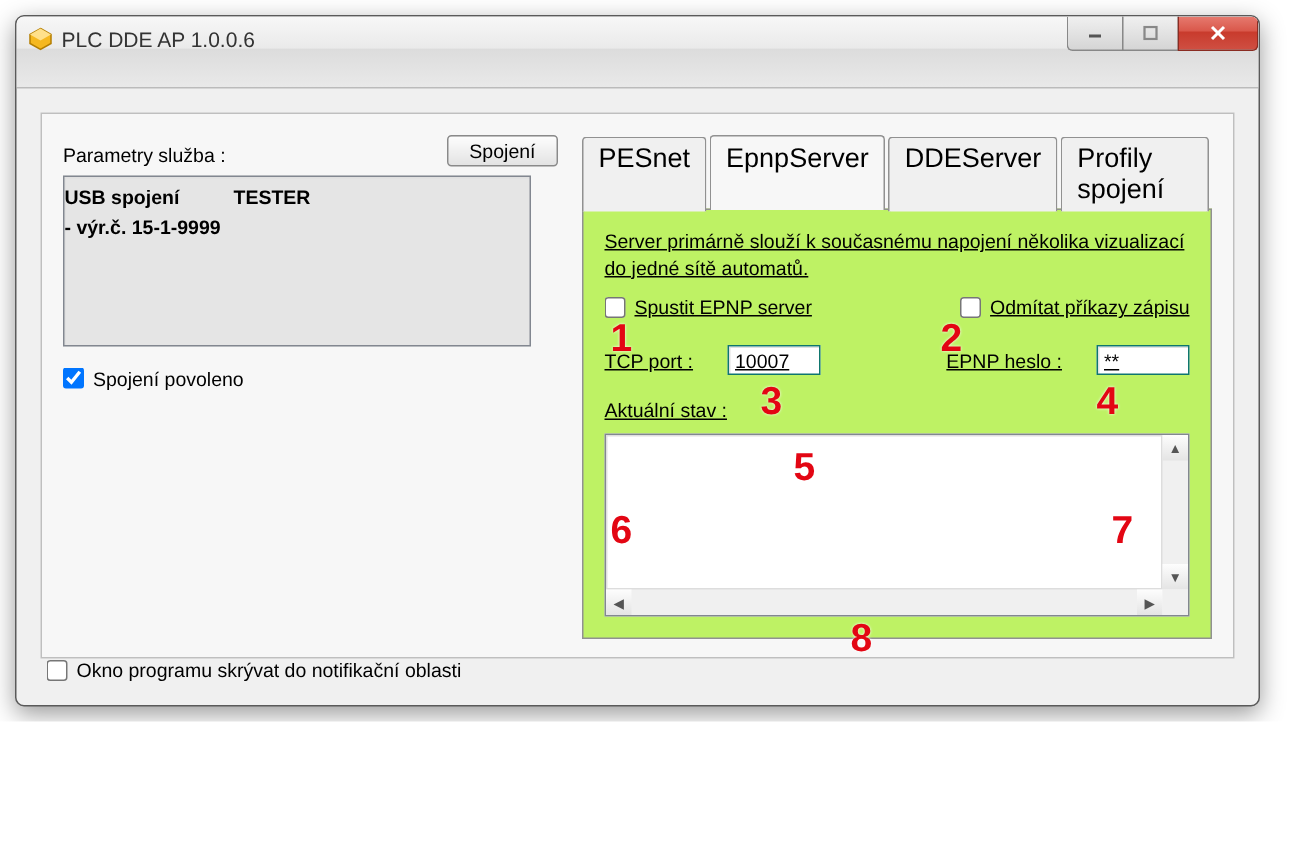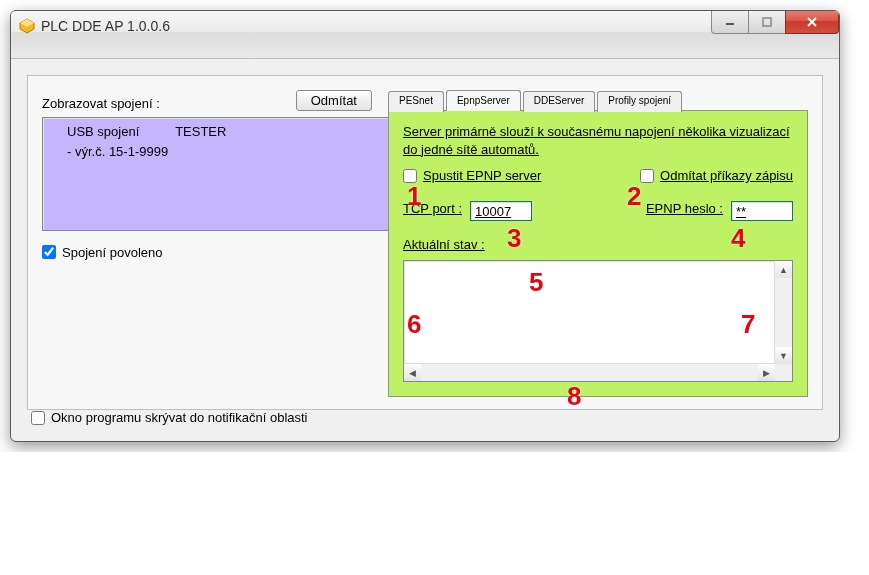--- a/index.html
+++ b/index.html
@@ -88,43 +88,44 @@
     border:1px solid #8a8a8a;
     border-radius:3px;
     padding: 2px 14px;
     font-size:13px;
     cursor:pointer;
   }
   .listbox {
     margin-top:6px;
     width: 310px;
     height: 104px;
-    background:#c4b5fd;
+    background:#e5e5e5;
     border:1px solid #828790;
     box-shadow: inset 1px 1px 0 #e0e0e0;
-    padding: 4px 24px;
+    padding: 4px 0;
     font-size:13px;
     line-height:1.5;
     font-family: Tahoma, sans-serif;
+    font-weight: bold;
   }
   .checkbox-row { display:flex; align-items:flex-start; gap:6px; margin-top:14px; font-size:13px;}
   input[type=checkbox] { width:14px; height:14px; margin:0;}
   .tabs {
     display:flex;
     position:relative;
     z-index:2;
   }
   .tab {
     border:1px solid #919191;
     border-bottom:none;
     border-radius:3px 3px 0 0;
     padding: 3px 10px 4px 10px;
     background:#f0f0f0;
     margin-right:2px;
-    font-size:10px;
+    font-size:18px;
     position:relative;
     top:1px;
     cursor:pointer;
   }
   .tab.active {
     background:#f7f7f7;
     padding-top:4px;
     padding-bottom:5px;
     top:0;
     z-index:3;
@@ -132,21 +133,21 @@
   .tabpanel {
     border:1px solid #919191;
     background:#bef264;
     padding: 12px 14px 14px 14px;
     position:relative;
     margin-top:-1px;
     z-index:1;
     text-decoration:underline;
   }
   .desc { font-size:13px; line-height:1.35; margin-bottom:10px;}
-  .form-row { display:flex; gap:8px; margin-top:10px; font-size:13px;}
+  .form-row { display:flex; align-items:center; gap:23px; margin-top:10px; font-size:13px;}
   .text-input {
     border:1px solid #0f766e;
     box-shadow: inset 1px 1px 0 #e0e0e0;
     background:#fff;
     font-size:13px;
     padding:2px 4px;
     height:20px;
     box-sizing:border-box;
   }
   .status-input { flex:1; }
@@ -218,22 +219,22 @@
             </svg>
           </div>
     </div>
   </div>
 
   <div class="client">
     <div class="inner-frame">
 
       <div class="left-col">
         <div class="row" style="justify-content:space-between; align-items:flex-end;">
-          <span class="param-label">Zobrazovat spojení :</span>
-          <button class="btn">Odmítat</button>
+          <span class="param-label">Parametry služba :</span>
+          <button class="btn">Spojení</button>
         </div>
         <div class="listbox">
           <div style="white-space:pre;">USB spojení          TESTER</div>
           <div>- výr.č. 15-1-9999</div>
         </div>
         <label class="checkbox-row">
           <input type="checkbox" checked="" style="">
           <span>Spojení povoleno</span>
         </label>
       </div>

